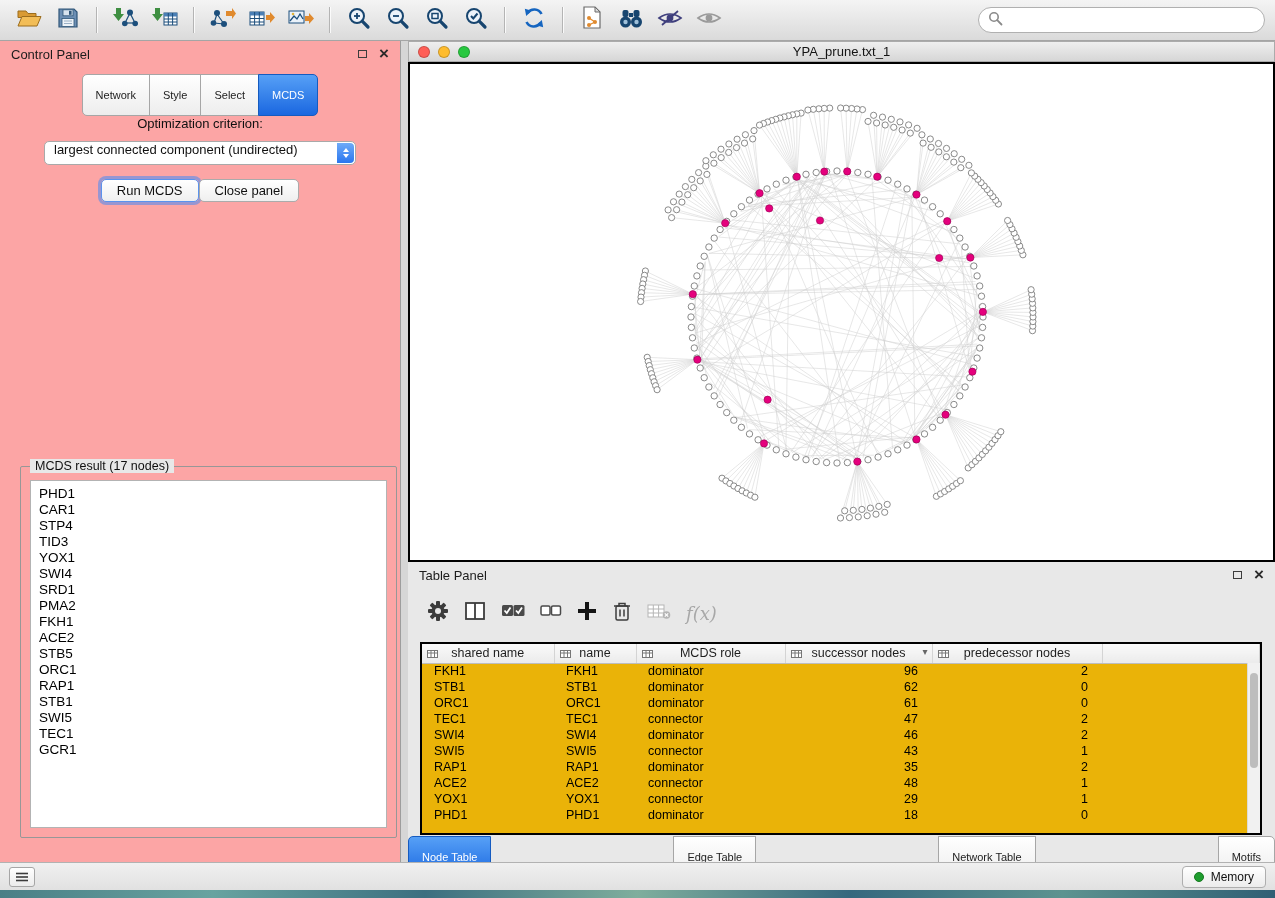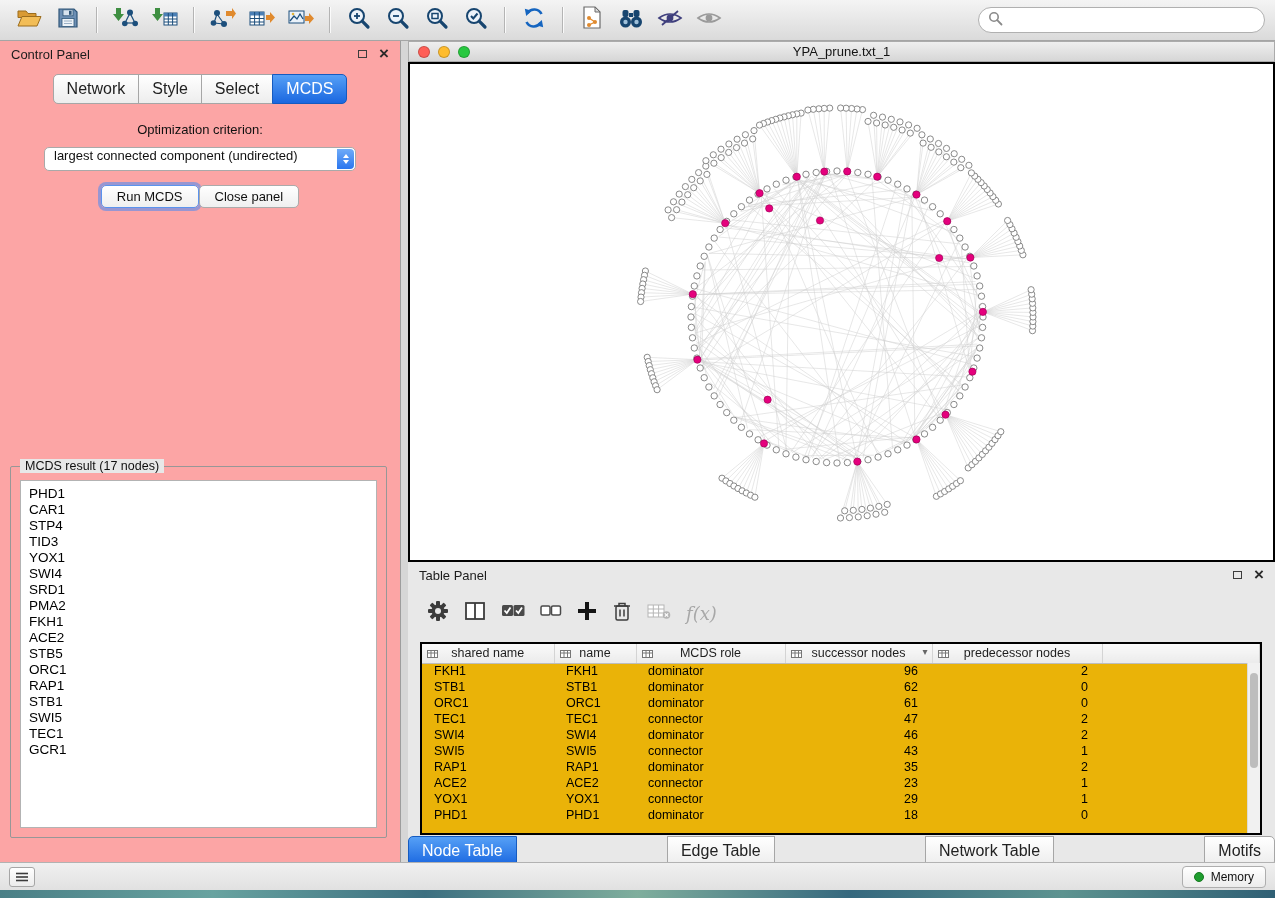--- a/index.html
+++ b/index.html
@@ -13,33 +13,33 @@
 .search{margin-left:auto;width:287px;height:26px;border:1px solid #b0b0b0;border-radius:13px;background:#fff;display:flex;align-items:center;padding:0 9px;gap:6px}
 .search input{border:none;outline:none;flex:1;font-size:13px;background:transparent;font-family:"Liberation Sans",sans-serif}
 
 
 .control-panel{position:absolute;left:0;top:41px;width:401px;height:821px;background:#fca5a5;border-right:1px solid #9d9d9d}
 .panel-head{height:26px;display:flex;align-items:center;padding:0 11px;font-size:13px;color:#1c1c1c}
 .panel-ctrls{margin-left:auto;display:flex;gap:12px;align-items:center}
 .float-box{width:9px;height:8px;border:1.5px solid #3c3c3c;display:inline-block}
 .close-x{font-size:17px;font-weight:bold;color:#2a2a2a;line-height:12px}
 .seg-row{display:flex;justify-content:center;margin-top:7px}
-.seg{font-size:16px;padding:5px 13px;background:linear-gradient(#ffffff,#ededed);border:1px solid #a6a6a6;margin-left:-1px;color:#222;white-space:nowrap}
+.seg{font-size:11px;padding:14px 13px;background:linear-gradient(#ffffff,#ededed);border:1px solid #a6a6a6;margin-left:-1px;color:#222;white-space:nowrap}
 .seg:first-child{border-radius:5px 0 0 5px;margin-left:0}
 .seg:last-child{border-radius:0 5px 5px 0}
 .seg.selected{background:linear-gradient(#56a0f6,#1a67e0);color:#fff;border-color:#155bb;border-color:#155bc0}
-.opt-label{text-align:center;margin-top:18px;font-size:13px;color:#101010}
+.opt-label{text-align:center;font-size:13px;color:#101010}
 .dropdown{margin:10px auto 0;width:312px;height:24px;background:#fff;border:1px solid #a9a9a9;border-radius:5px;display:flex;align-items:flex-start;position:relative;font-size:13px;padding-left:9px;color:#101010}
 .dd-step{position:absolute;right:1px;top:1px;bottom:1px;width:17px;border-radius:0 4px 4px 0;background:linear-gradient(#6fabf8,#2a76ef);display:flex;flex-direction:column;align-items:center;justify-content:center;gap:2px}
 .tri-up{width:0;height:0;border-left:3.5px solid transparent;border-right:3.5px solid transparent;border-bottom:4px solid #fff}
 .tri-down{width:0;height:0;border-left:3.5px solid transparent;border-right:3.5px solid transparent;border-top:4px solid #fff}
 .btn-row{display:flex;justify-content:center;margin-top:14px}
 .btn{font-size:13px;padding:3px 15px;background:linear-gradient(#ffffff,#efefef);border:1px solid #ababab;border-radius:5px;color:#101010}
 .btn.focused{box-shadow:0 0 0 3px rgba(70,138,245,.55);border-color:#5a93ee}
-.result-group{position:absolute;left:10px;width:377px;top:425px;height:372px;border:1px solid #979797;border-radius:2px}
+.result-group{position:absolute;left:20px;width:377px;top:425px;height:372px;border:1px solid #979797;border-radius:2px}
 .result-title{position:absolute;top:-8px;left:9px;background:#e8e8e8;padding:0 5px;font-size:12.5px;color:#101010}
 .result-list{position:absolute;left:9px;right:9px;top:13px;bottom:9px;background:#fff;border:1px solid #b3b3b3;overflow:hidden;padding:5px 8px;font-size:13.5px;line-height:16px;color:#000}
 .mcds-item{height:16px}
 
 
 .network-window{position:absolute;left:408px;top:41px;width:867px;height:521px}
 .nw-titlebar{height:21px;background:linear-gradient(#efefef,#d6d6d6);border:1px solid #ababab;position:relative;display:flex;align-items:center;justify-content:center;font-size:13px;color:#141414}
 .traffic{position:absolute;left:9px;top:4px;display:flex;gap:8px}
 .light{width:12px;height:12px;border-radius:50%;border:0.5px solid rgba(0,0,0,.2)}
 .light.red{background:#ff5f57}.light.yellow{background:#febc2e}.light.green{background:#28c840}
@@ -1047,21 +1047,21 @@
             <td>RAP1</td>
             <td>dominator</td>
             <td class="num">35</td>
             <td class="num">2</td>
             <td></td>
           </tr>
           <tr>
             <td>ACE2</td>
             <td>ACE2</td>
             <td>connector</td>
-            <td class="num">23</td>
+            <td class="num">48</td>
             <td class="num">1</td>
             <td></td>
           </tr>
           <tr>
             <td>YOX1</td>
             <td>YOX1</td>
             <td>connector</td>
             <td class="num">29</td>
             <td class="num">1</td>
             <td></td>

